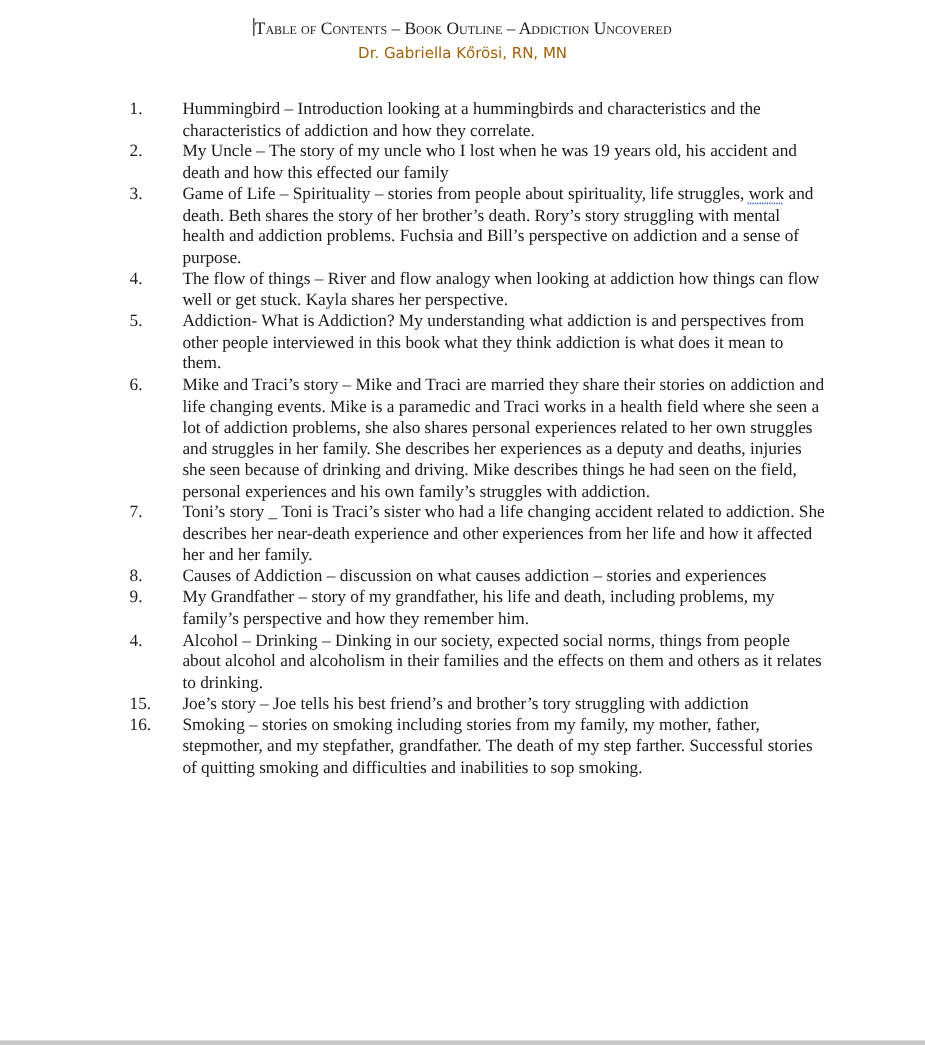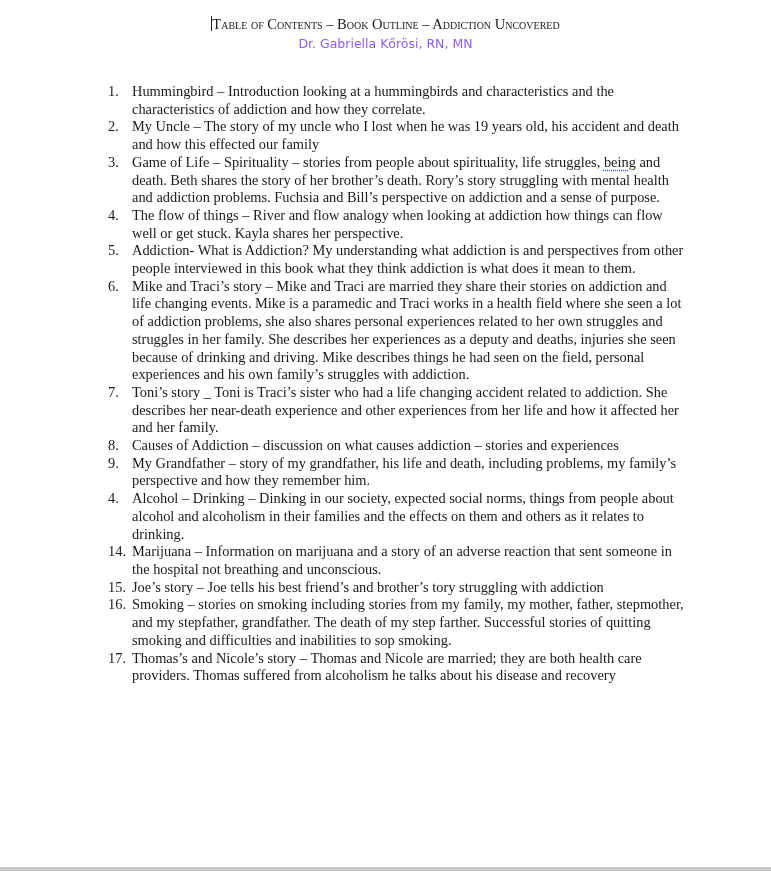--- a/index.html
+++ b/index.html
@@ -53,21 +53,21 @@
     }
     .author {
       position: absolute;
       left: 0;
       width: 771px;
       top: 35px;
       text-align: center;
       font-family: "DejaVu Sans", "Liberation Sans", sans-serif;
       font-size: 12.5px;
       line-height: 18px;
-      color: #8b5cf6;
+      color: #a16207;
     }
     .toc {
       position: absolute;
       left: 108px;
       top: 83px;
       width: 580px;
       margin: 0;
       padding: 0;
       list-style: none;
       font-size: 14.4px;
@@ -78,21 +78,21 @@
       padding-left: 24px;
       margin: 0;
     }
     .toc .num {
       position: absolute;
       left: 0;
       top: 0;
       width: 22px;
       text-align: left;
     }
-    .toc .txt { display: block; }
+    .toc .txt { display: block; margin-left: 20px; }
     .squiggle {
       text-decoration: underline dotted #3355cc;
       text-underline-offset: 3px;
     }
   </style>
 </head>
 <body>
 
 <div class="page">
   <div class="title"><span class="caret"></span><span>Table of Contents – Book Outline – Addiction Uncovered</span></div>
@@ -102,21 +102,21 @@
     <li>
         <span class="num">1.</span>
         <span class="txt">Hummingbird – Introduction looking at a hummingbirds and characteristics and the characteristics of addiction and how they correlate.</span>
       </li>
     <li>
         <span class="num">2.</span>
         <span class="txt">My Uncle – The story of my uncle who I lost when he was 19 years old, his accident and death and how this effected our family</span>
       </li>
     <li>
         <span class="num">3.</span>
-        <span class="txt"><span>Game of Life – Spirituality – stories from people about spirituality, life struggles, </span><span class="squiggle">being</span><span> and death. Beth shares the story of her brother’s death. Rory’s story struggling with mental health and addiction problems. Fuchsia and Bill’s perspective on addiction and a sense of purpose.</span></span>
+        <span class="txt"><span>Game of Life – Spirituality – stories from people about spirituality, life struggles, </span><span class="squiggle">work</span><span> and death. Beth shares the story of her brother’s death. Rory’s story struggling with mental health and addiction problems. Fuchsia and Bill’s perspective on addiction and a sense of purpose.</span></span>
       </li>
     <li>
         <span class="num">4.</span>
         <span class="txt">The flow of things – River and flow analogy when looking at addiction how things can flow well or get stuck. Kayla shares her perspective.</span>
       </li>
     <li>
         <span class="num">5.</span>
         <span class="txt">Addiction- What is Addiction? My understanding what addiction is and perspectives from other people interviewed in this book what they think addiction is what does it mean to them.</span>
       </li>
     <li>
@@ -133,30 +133,22 @@
       </li>
     <li>
         <span class="num">9.</span>
         <span class="txt">My Grandfather – story of my grandfather, his life and death, including problems, my family’s perspective and how they remember him.</span>
       </li>
     <li>
         <span class="num">4.</span>
         <span class="txt">Alcohol – Drinking – Dinking in our society, expected social norms, things from people about alcohol and alcoholism in their families and the effects on them and others as it relates to drinking.</span>
       </li>
     <li>
-        <span class="num">14.</span>
-        <span class="txt">Marijuana – Information on marijuana and a story of an adverse reaction that sent someone in the hospital not breathing and unconscious.</span>
-      </li>
-    <li>
         <span class="num">15.</span>
         <span class="txt">Joe’s story – Joe tells his best friend’s and brother’s tory struggling with addiction</span>
       </li>
     <li>
         <span class="num">16.</span>
         <span class="txt">Smoking – stories on smoking including stories from my family, my mother, father, stepmother, and my stepfather, grandfather. The death of my step farther.  Successful stories of quitting smoking and difficulties and inabilities to sop smoking.</span>
       </li>
-    <li>
-        <span class="num">17.</span>
-        <span class="txt">Thomas’s and Nicole’s story – Thomas and Nicole are married; they are both health care providers. Thomas suffered from alcoholism he talks about his disease and recovery</span>
-      </li>
   </ol>
 </div>
 <div class="bottom-edge"></div>
 
 </body></html>

